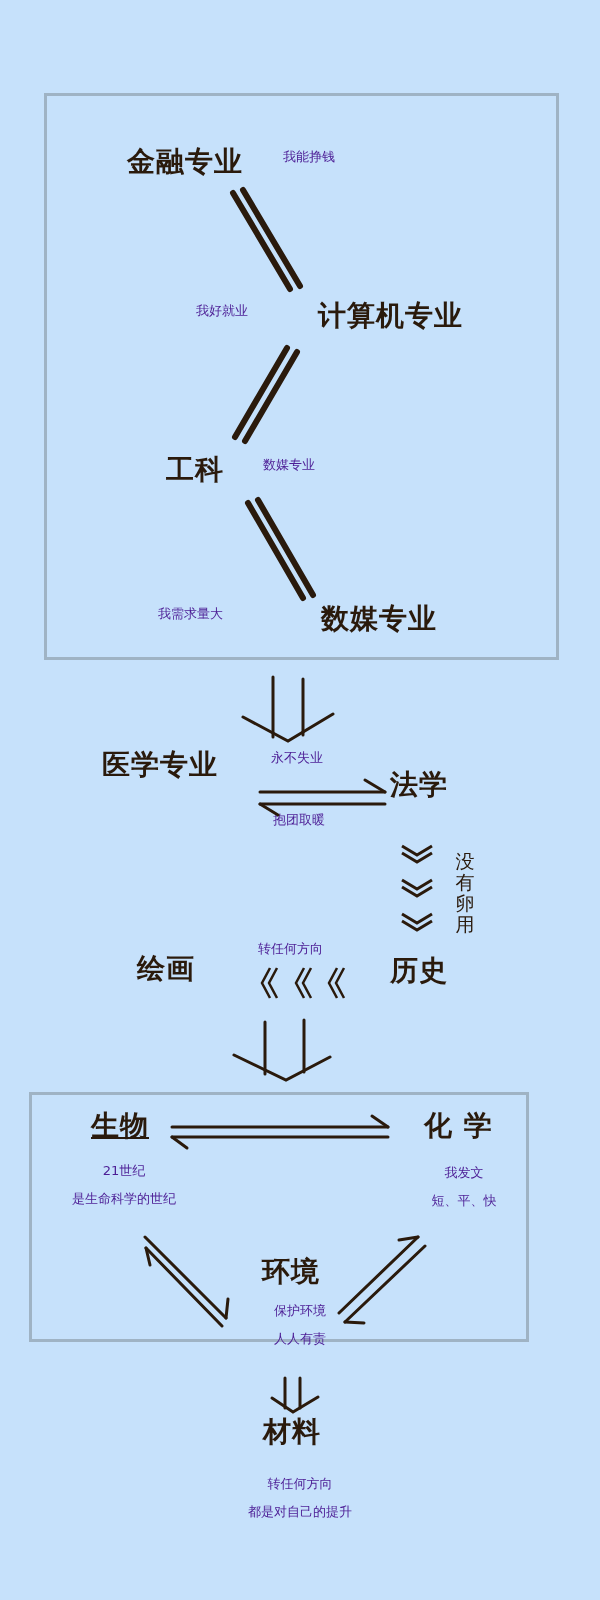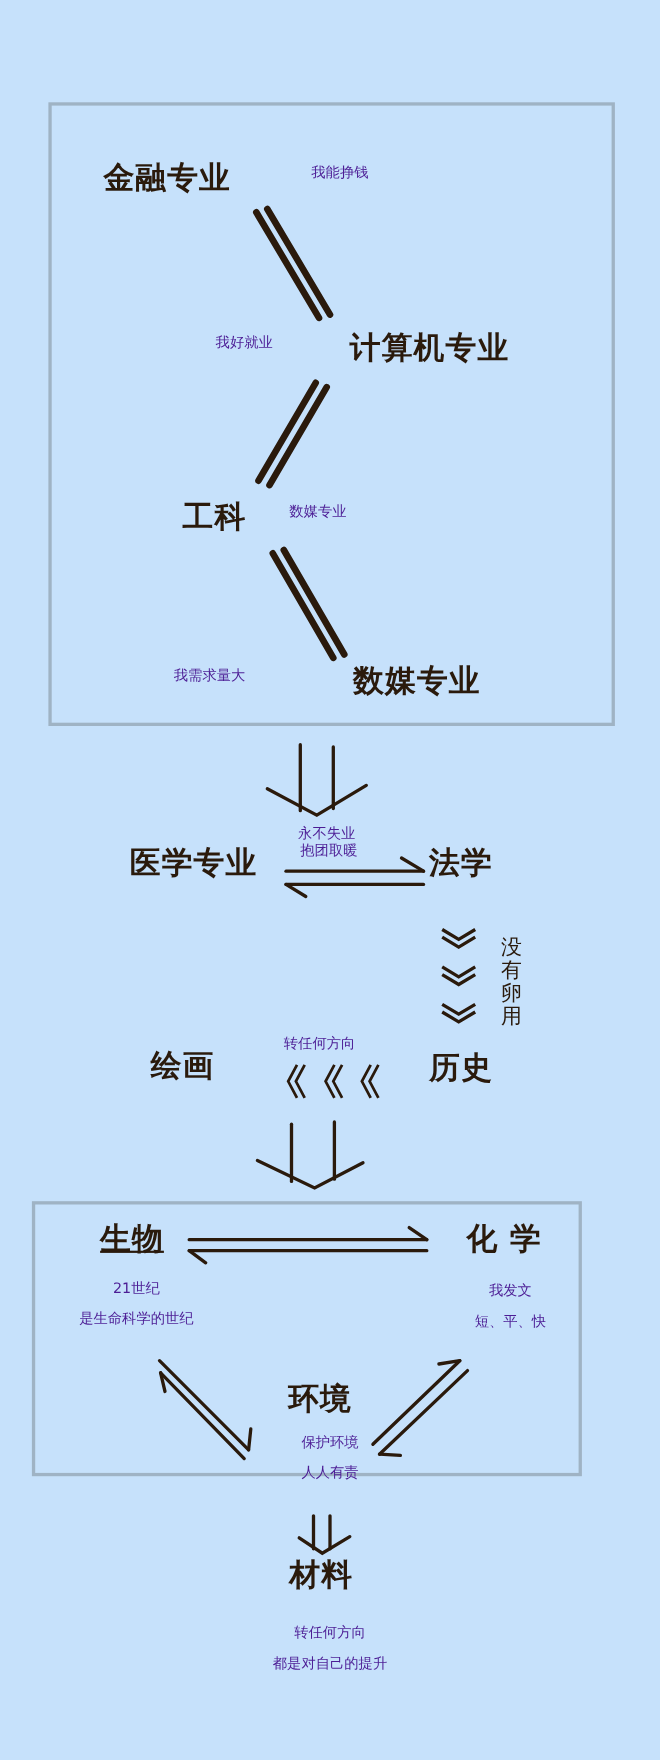--- a/index.html
+++ b/index.html
@@ -51,36 +51,36 @@
       line-height: 1;
     }
   </style>
 </head>
 <body>
 
 <div class="box" style="left:44px; top:93px; width:515px; height:567px;"></div>
 
 <div class="box" style="left:29px; top:1092px; width:500px; height:250px;"></div>
 
-<div class="major" style="left:94px; top:143px;">金融专业</div>
+<div class="major" style="left:127px; top:143px;">金融专业</div>
 <div class="note" style="left:283px; top:148px;">我能挣钱</div>
 
 <div class="major" style="left:318px; top:297px;">计算机专业</div>
 <div class="note" style="left:196px; top:302px;">我好就业</div>
 
 <div class="major" style="left:166px; top:451px;">工科</div>
 <div class="note" style="left:263px; top:456px;">数媒专业</div>
 
 <div class="major" style="left:321px; top:600px;">数媒专业</div>
 <div class="note" style="left:158px; top:605px;">我需求量大</div>
 
-<div class="major" style="left:102px; top:766px;margin-left:16px;">医学专业</div>
+<div class="major" style="left:102px; top:746px;">医学专业</div>
 <div class="major" style="left:390px; top:766px;">法学</div>
 <div class="note" style="left:271px; top:749px;">永不失业</div>
-<div class="note" style="left:273px; top:764px;">抱团取暖</div>
+<div class="note" style="left:273px; top:811px;">抱团取暖</div>
 
 <div>
   <div class="chev" style="left:400px; top:840px;">
     <svg width="34" height="22" viewBox="0 0 34 22">
         <polyline points="2,3 17,12 32,3" fill="none" stroke="#2a1a0c" stroke-width="3"></polyline>
         <polyline points="2,10 17,19 32,10" fill="none" stroke="#2a1a0c" stroke-width="3"></polyline>
       </svg>
   </div>
   <div class="chev" style="left:400px; top:874px;">
     <svg width="34" height="22" viewBox="0 0 34 22">

